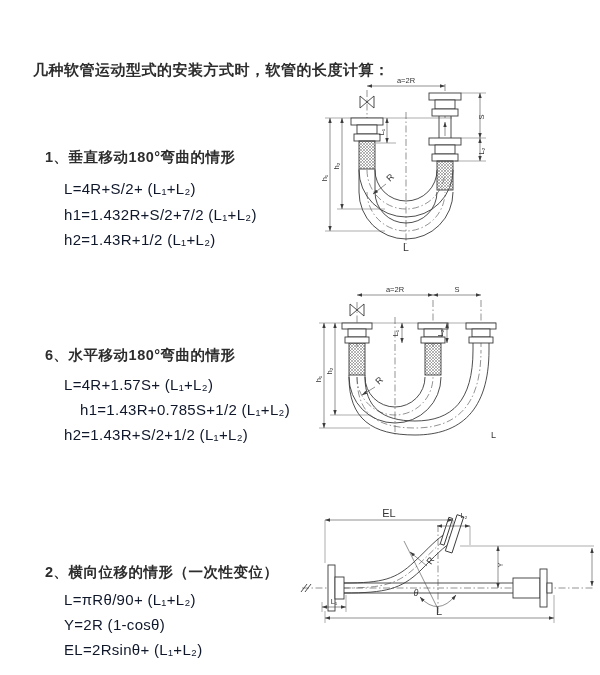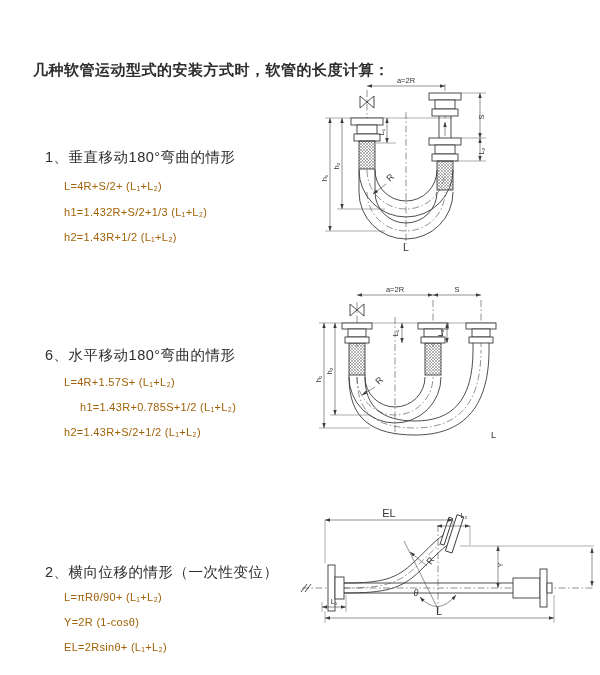--- a/index.html
+++ b/index.html
@@ -3,41 +3,41 @@
 <meta charset="utf-8">
 <style>
   html,body{margin:0;padding:0;}
   body{
     width:600px;height:675px;position:relative;background:#ffffff;
     font-family:"Liberation Sans","DejaVu Sans",sans-serif;color:#2d2d2d;
     overflow:hidden;
   }
   .abs{position:absolute;white-space:pre;margin-top:40px;}
   .doc-title{font-size:15px;font-weight:700;letter-spacing:.5px;}
-  .sec-heading{font-size:14.5px;font-weight:400;letter-spacing:.5px;text-align:right;}
-  .formula{font-size:11px;font-weight:500;letter-spacing:.3px;color:#a16207;}
+  .sec-heading{font-size:14.5px;font-weight:700;letter-spacing:.5px;text-align:right;}
+  .formula{font-size:15px;font-weight:500;letter-spacing:.3px;color:#0f172a;}
   svg{position:absolute;overflow:visible;}
   svg text{font-family:"Liberation Sans","DejaVu Sans",sans-serif;fill:#333;}
   .pipe{stroke:#3a3a3a;stroke-width:.9;fill:none;}
   .pipe-fill{stroke:#3a3a3a;stroke-width:.9;fill:#ffffff;}
   .dashc{stroke:#4a4a4a;stroke-width:.6;fill:none;stroke-dasharray:7 2.5 1.5 2.5;}
   .dim{stroke:#474747;stroke-width:.6;fill:none;}
   .ext{stroke:#5a5a5a;stroke-width:.5;fill:none;}
   .hatchbox{stroke:#3a3a3a;stroke-width:.9;}
   .dimtxt{font-size:7.5px;}
   .bigtxt{font-size:10.5px;}
 </style>
 </head>
 <body>
 
 <div class="abs doc-title" style="left:33px;top:21px;">几种软管运动型式的安装方式时，软管的长度计算：</div>
 
 <div class="abs sec-heading" style="left:45px;top:108px;">1、垂直移动180°弯曲的情形</div>
 <div class="abs formula" style="left:64px;top:140px;">L=4R+S/2+ (L₁+L₂)</div>
-<div class="abs formula" style="left:64px;top:166px;">h1=1.432R+S/2+1/3 (L₁+L₂)</div>
+<div class="abs formula" style="left:64px;top:166px;">h1=1.432R+S/2+7/2 (L₁+L₂)</div>
 <div class="abs formula" style="left:64px;top:191px;">h2=1.43R+1/2 (L₁+L₂)</div>
 
 <div class="abs sec-heading" style="left:45px;top:306px;">6、水平移动180°弯曲的情形</div>
 <div class="abs formula" style="left:64px;top:336px;">L=4R+1.57S+ (L₁+L₂)</div>
 <div class="abs formula" style="left:80px;top:361px;">h1=1.43R+0.785S+1/2 (L₁+L₂)</div>
 <div class="abs formula" style="left:64px;top:386px;">h2=1.43R+S/2+1/2 (L₁+L₂)</div>
 
 <div class="abs sec-heading" style="left:45px;top:523px;">2、横向位移的情形（一次性变位）</div>
 <div class="abs formula" style="left:64px;top:551px;">L=πRθ/90+ (L₁+L₂)</div>
 <div class="abs formula" style="left:64px;top:576px;">Y=2R (1-cosθ)</div>

